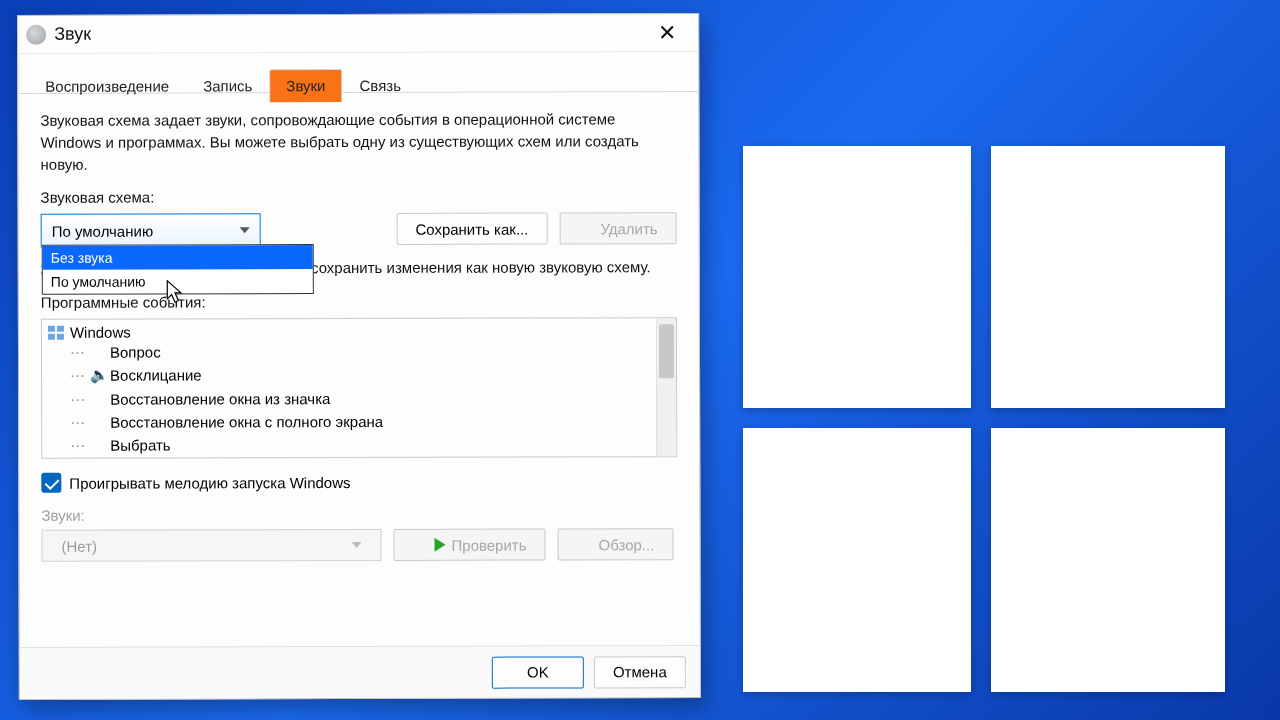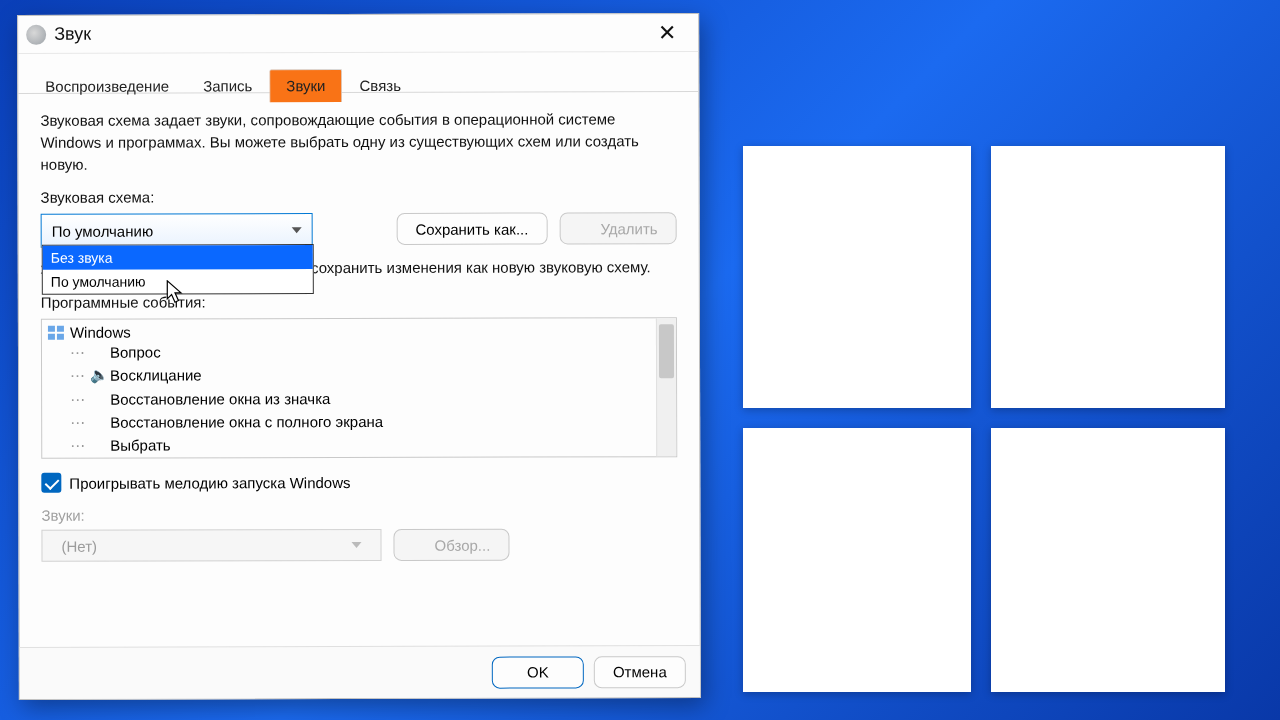--- a/index.html
+++ b/index.html
@@ -83,41 +83,41 @@
   .label { margin-top: 14px; color: #111; }
 
   .row-scheme {
     display: flex;
     align-items: flex-start;
     gap: 18px;
     margin-top: 8px;
     position: relative;
   }
   .combo {
-    width: 272px; height: 30px;
+    width: 220px; height: 30px;
     border: 1px solid #0078d4;
     background: linear-gradient(#ffffff, #eaf3fe);
     display: flex; align-items: center;
     padding: 16px 10px;
     position: relative;
     cursor: pointer;
   }
   .combo .chev {
     margin-left: auto;
     width: 0; height: 0;
     border-left: 5px solid transparent;
     border-right: 5px solid transparent;
     border-top: 6px solid #555;
   }
   .btn {
     height: 32px;
     padding: 0 18px;
     border: 1px solid #c9c9c9;
     background: #fdfdfd;
-    border-radius: 8px;
+    border-radius: 2px;
     font-size: 15px;
     cursor: pointer;
     display: inline-flex;
     align-items: center;
   }
   .btn.disabled { color: #a8a8a8; background: #f5f5f5; cursor: default; padding-left: 40px; }
   .row-scheme-right { margin-left: auto; display:flex; gap:12px; }
 
   .dropdown {
     position: absolute;
@@ -347,20 +347,24 @@
       <span>Проигрывать мелодию запуска Windows</span>
     </div>
 
     <div class="sounds-label">Звуки:</div>
 
     <div class="sounds-row">
       <div class="sound-combo">
         <span>(Нет)</span>
         <span class="chev"></span>
       </div>
+      <div class="btn disabled">
+        <span class="play-icon"></span>
+        <span>Проверить</span>
+      </div>
       <div class="btn disabled">Обзор...</div>
     </div>
   </div>
 
   <div class="footer">
     <div class="btn primary">OK</div>
     <div class="btn">Отмена</div>
   </div>
 </div>
 

